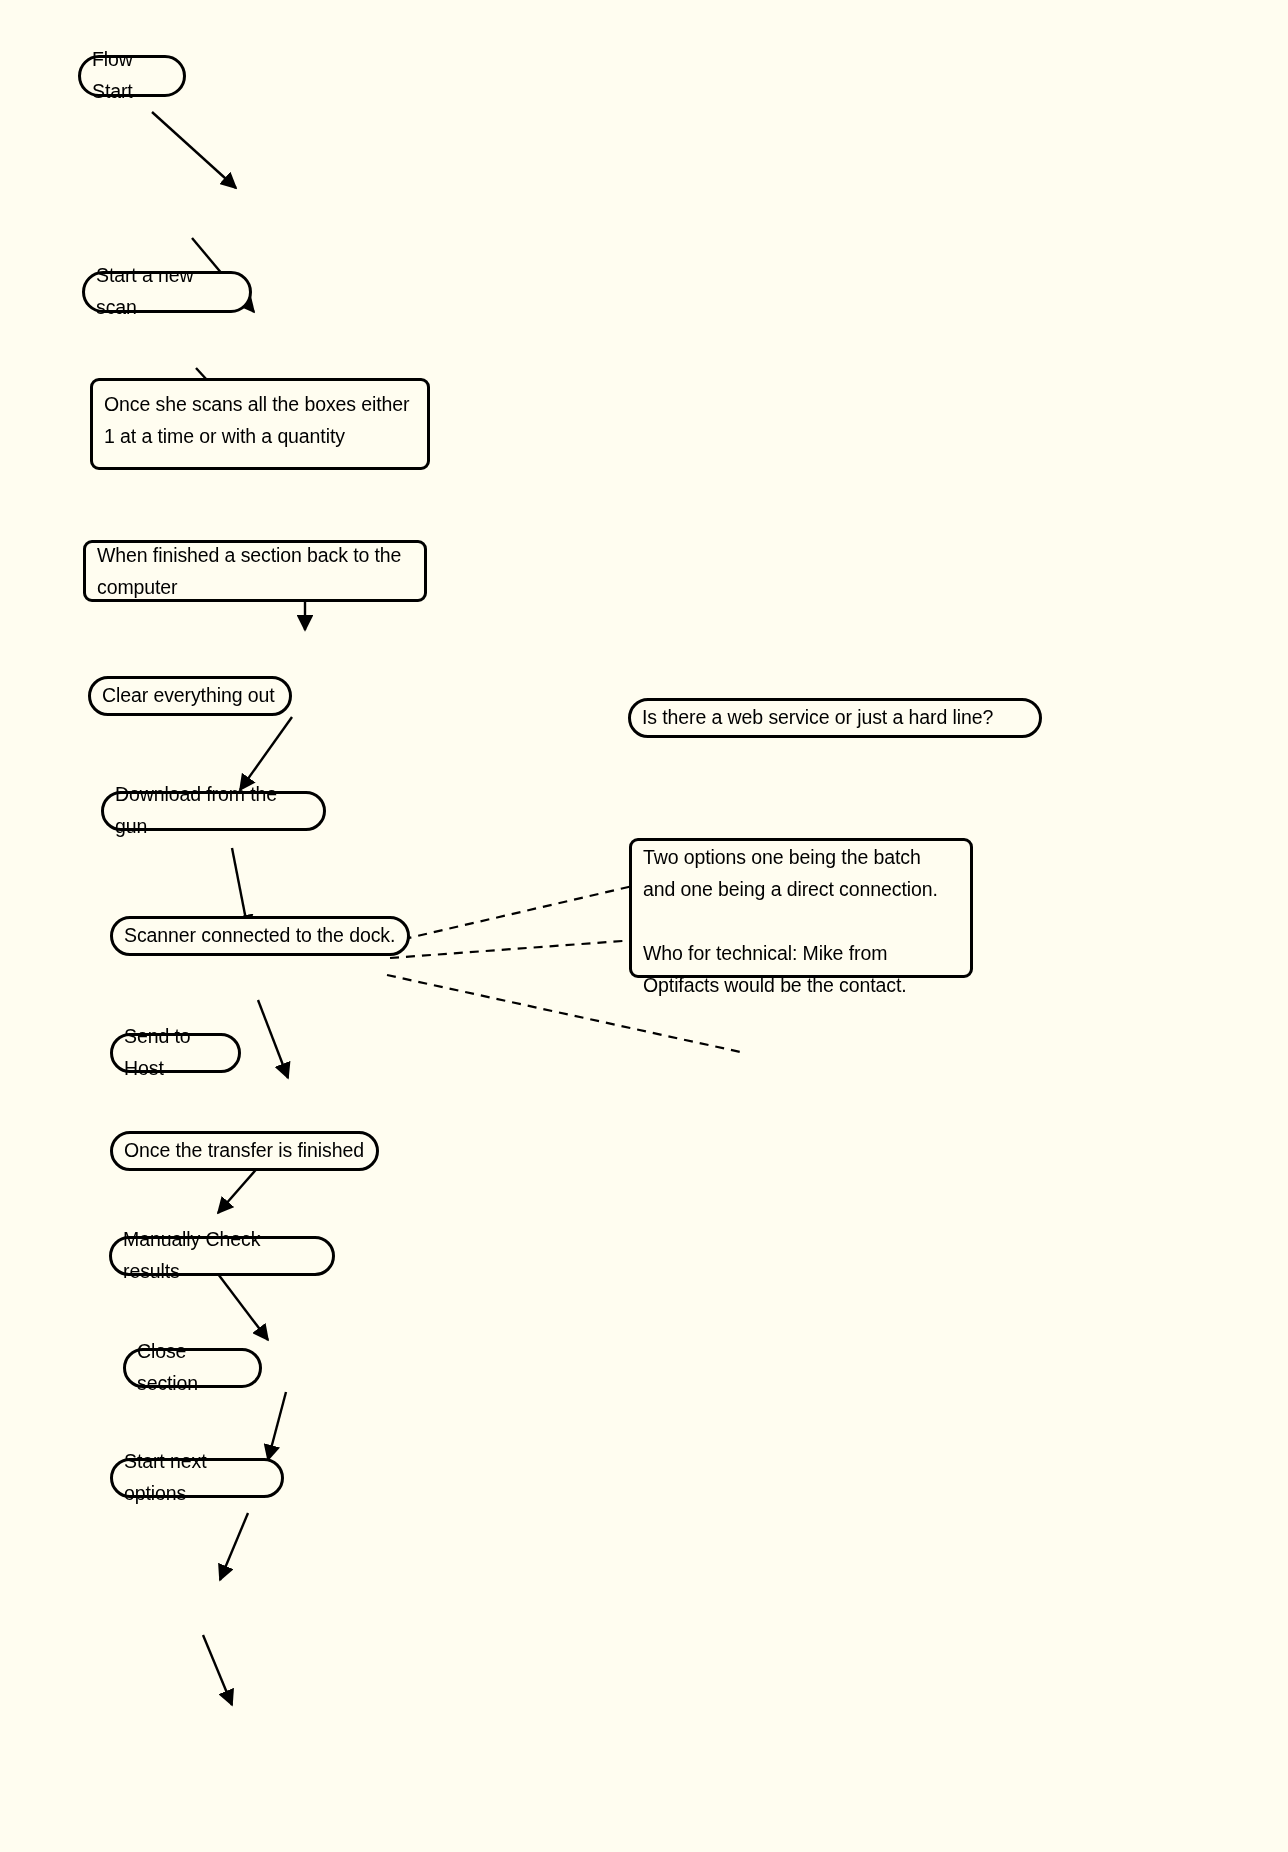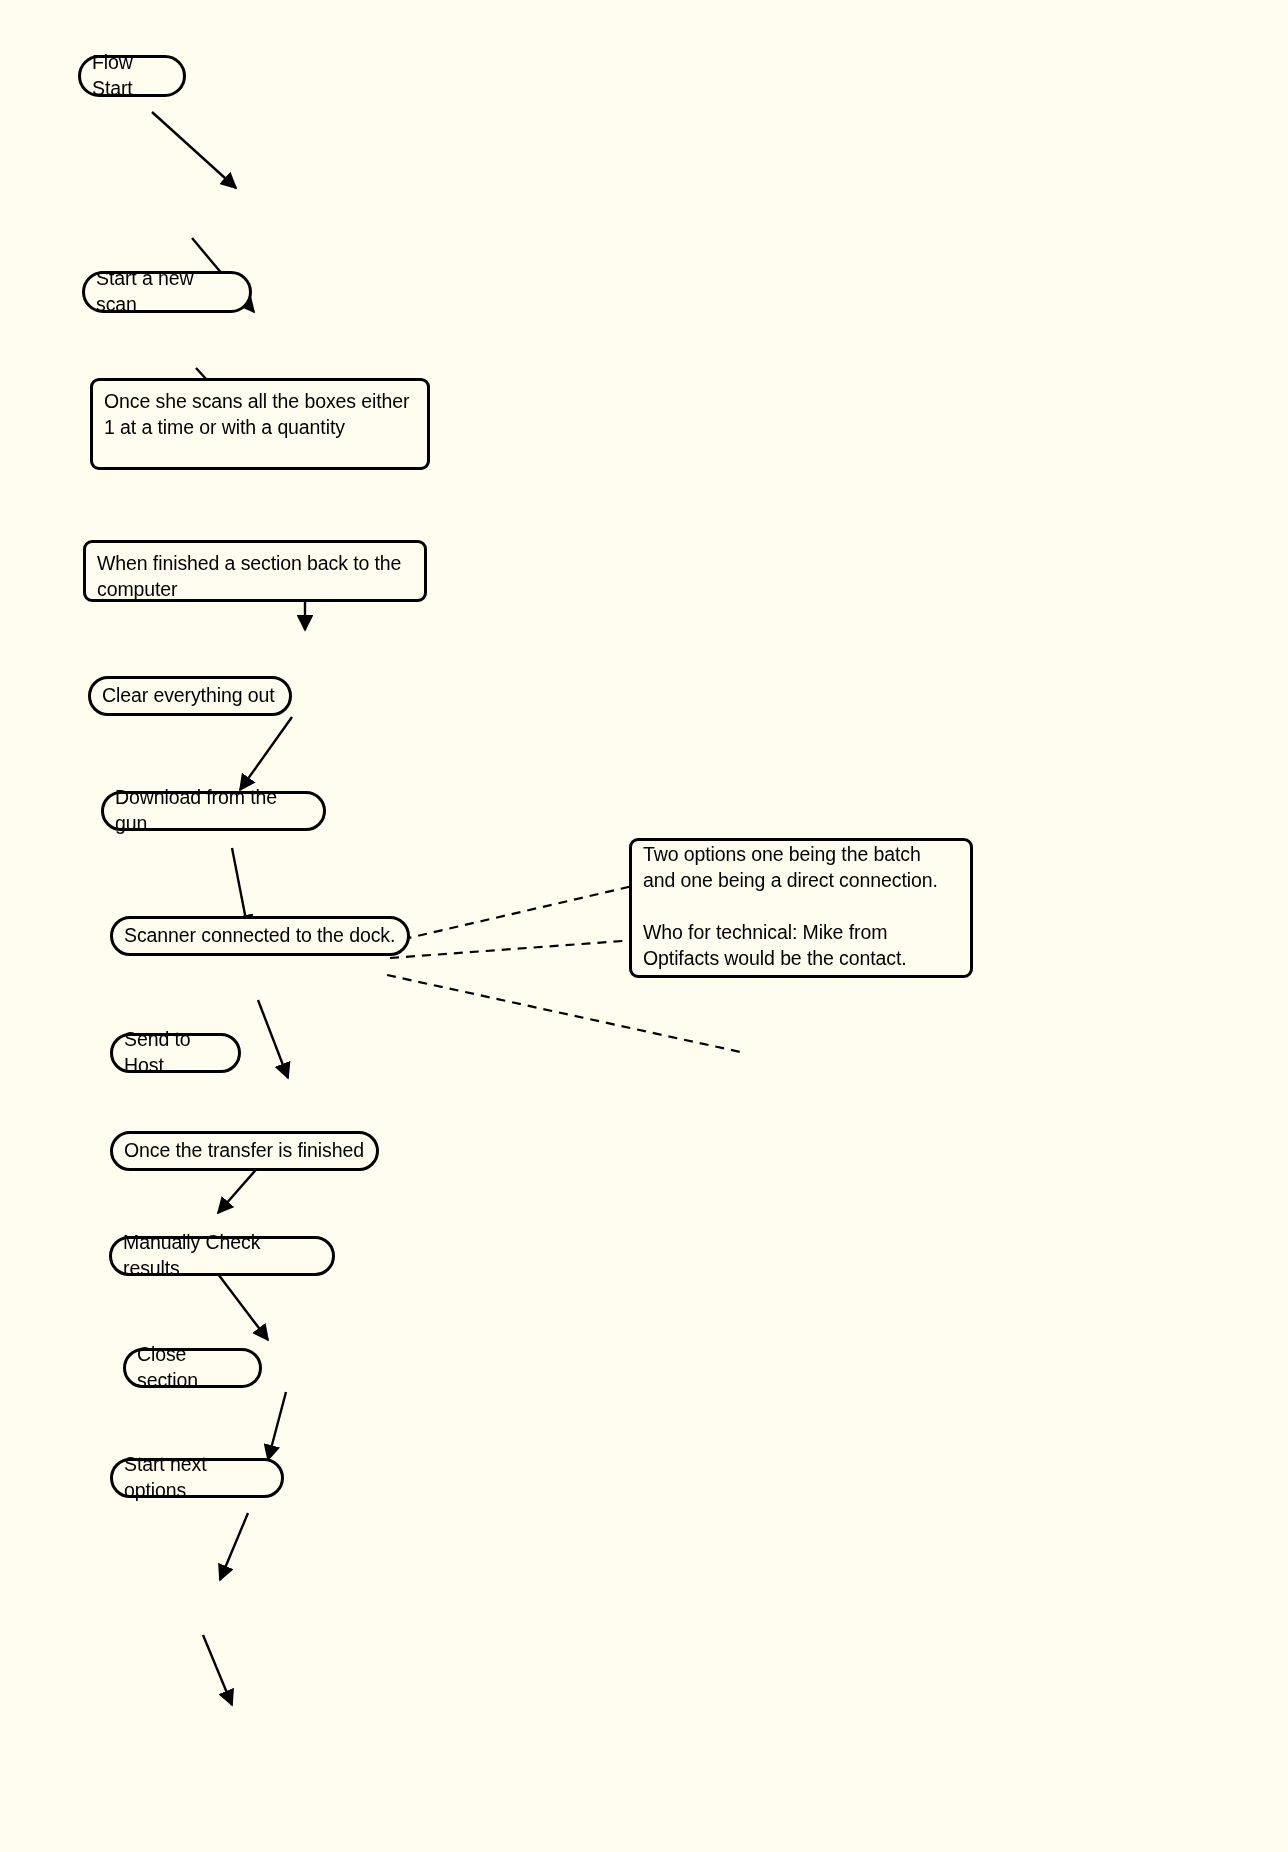--- a/index.html
+++ b/index.html
@@ -31,21 +31,21 @@
   }
   .node {
     position: absolute;
     box-sizing: border-box;
     background: #fffdf0;
     border: 3px solid #000000;
     border-radius: 22px;
     color: #000000;
     font-family: "Liberation Sans", sans-serif;
     font-size: 19.5px;
-    line-height: 26px;
+    line-height: 32px;
     letter-spacing: -0.1px;
     display: flex;
     align-items: flex-start;
     padding: 7px 11px 7px 11px;
     white-space: pre-line;
   }
   .node.pill {
     border-radius: 24px;
     align-items: center;
     padding-top: 0;
@@ -100,21 +100,21 @@
 
   <div class="node pill" style="left:82px; top:271px; width:170px; height:42px;">
     <span class="node-label">Start a new scan</span>
   </div>
 
   <div class="node boxy" style="left:90px; top:378px; width:340px; height:92px; align-items:flex-start;">
     <span class="node-label">Once she scans all the boxes either
 1 at a time or with a quantity</span>
   </div>
 
-  <div class="node boxy" style="left:83px; top:540px; width:344px; height:62px; align-items:flex-start;">
+  <div class="node boxy" style="left:83px; top:540px; width:344px; height:62px; align-items:center;">
     <span class="node-label">When finished a section back to the
 computer</span>
   </div>
 
   <div class="node pill" style="left:88px; top:676px; width:204px; height:40px;">
     <span class="node-label">Clear everything out</span>
   </div>
 
   <div class="node pill" style="left:101px; top:791px; width:225px; height:40px;">
     <span class="node-label">Download from the gun</span>
@@ -137,20 +137,23 @@
   </div>
 
   <div class="node pill" style="left:123px; top:1348px; width:139px; height:40px;">
     <span class="node-label">Close section</span>
   </div>
 
   <div class="node pill" style="left:110px; top:1458px; width:174px; height:40px;">
     <span class="node-label">Start next options</span>
   </div>
 
+  <div class="node pill" style="left:628px; top:698px; width:414px; height:40px;">
+    <span class="node-label">Is there a web service or just a hard line?</span>
+  </div>
 
 
   <div class="node boxy" style="left:629px; top:838px; width:344px; height:140px; align-items:flex-start; padding-top:0;">
     <span class="node-label">Two options one being the batch
 and one being a direct connection.
 
 Who for technical: Mike from
 Optifacts would be the contact.</span>
   </div>
 

